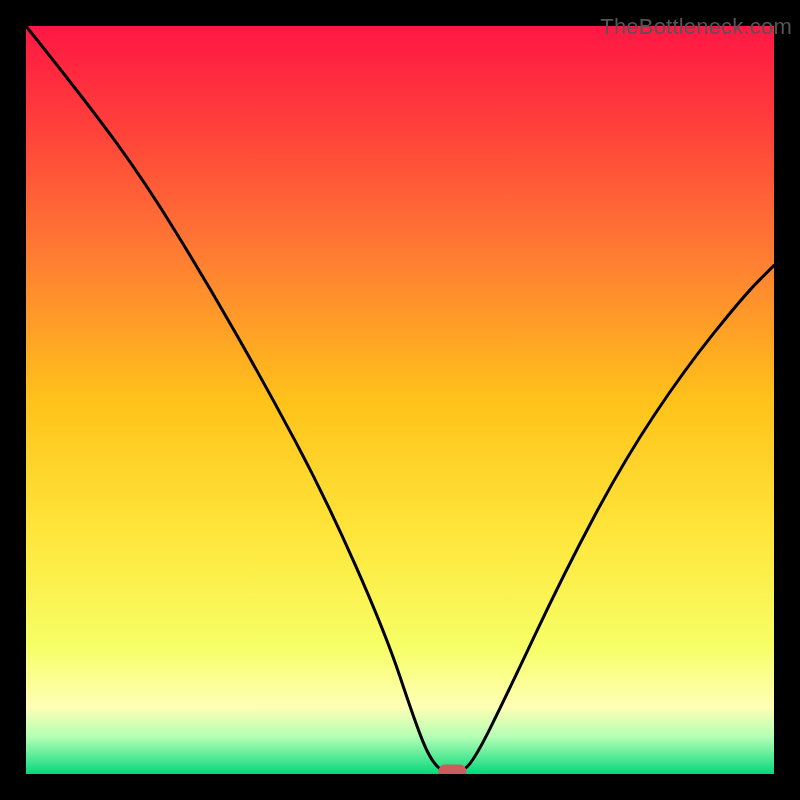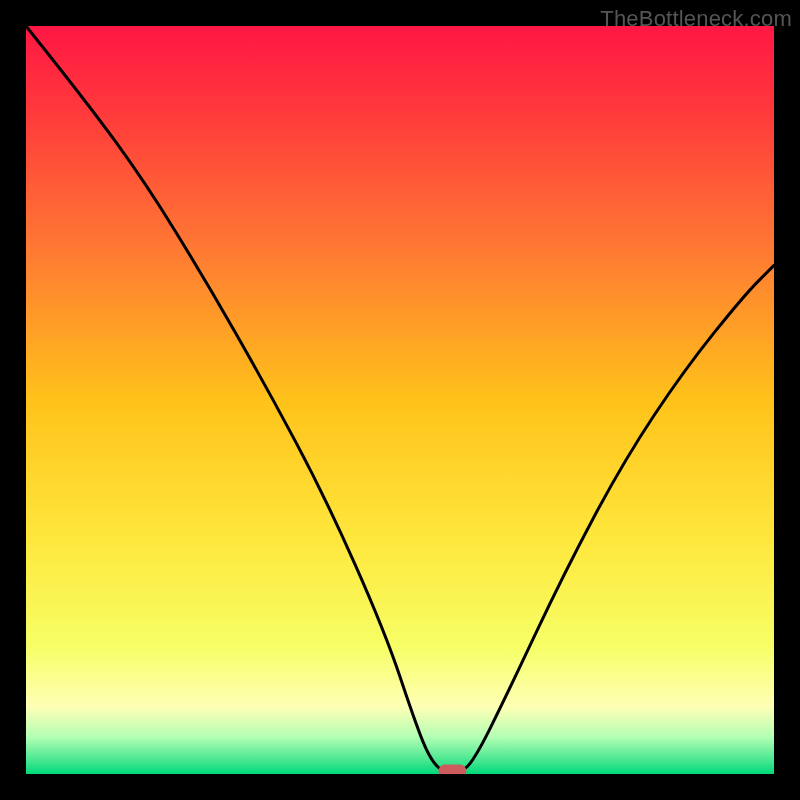--- a/index.html
+++ b/index.html
@@ -7,21 +7,21 @@
     padding: 0;
     width: 800px;
     height: 800px;
     background: #000;
     font-family: Arial, Helvetica, sans-serif;
     position: relative;
     overflow: hidden;
   }
   .watermark {
     position: absolute;
-    top: 6px;
+    top: 14px;
     right: 8px;
     color: #555;
     font-size: 22px;
     font-weight: 500;
     z-index: 10;
     letter-spacing: 0.2px;
   }
   .plot-frame {
     position: absolute;
     left: 26px;

